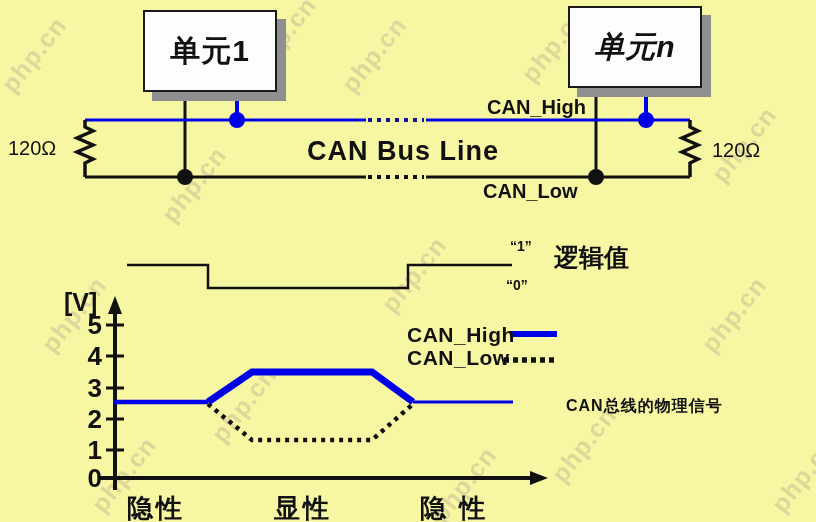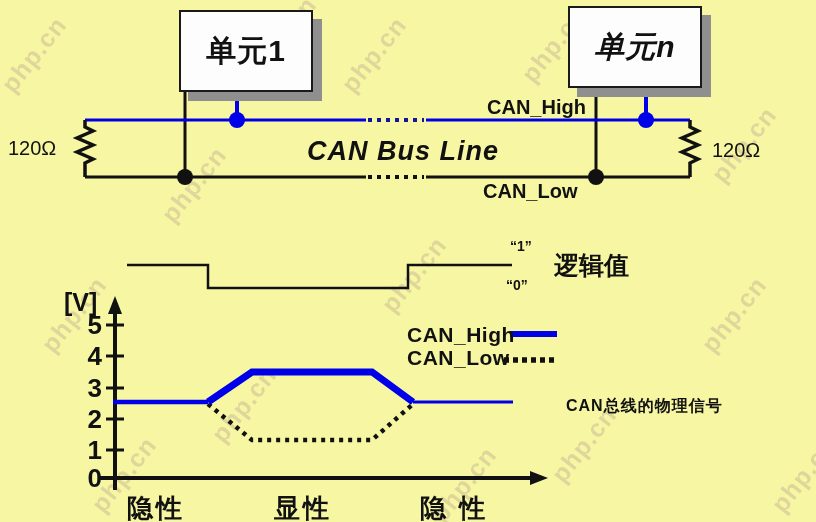--- a/index.html
+++ b/index.html
@@ -97,37 +97,37 @@
     <polyline points="208,404 252,440 372,440 413,404" fill="none" stroke="#111" stroke-width="4.5" stroke-dasharray="4 5"></polyline>
 
     <polyline points="113,402 208,402" fill="none" stroke="#0000e8" stroke-width="4.5"></polyline>
     <polyline points="208,402 252,372 372,372 413,402" fill="none" stroke="#0000e8" stroke-width="7"></polyline>
     <polyline points="413,402 513,402" fill="none" stroke="#0000e8" stroke-width="3"></polyline>
 
     <line x1="510" y1="334" x2="557" y2="334" stroke="#0000e8" stroke-width="6"></line>
     <line x1="504" y1="360" x2="554" y2="360" stroke="#111" stroke-width="5.5" stroke-dasharray="5 4"></line>
   </svg>
 
-  <div class="unitbox" style="left:143px;top:10px;margin-left:36px;">
+  <div class="unitbox" style="left:143px;top:10px;">
     <span>单元1</span>
   </div>
   <div class="unitbox" style="left:568px;top:6px;font-style:italic;">
     <span>单元n</span>
   </div>
 
   <div class="reslabel" style="left:8px;top:137px;">120Ω</div>
   <div class="reslabel" style="left:712px;top:139px;">120Ω</div>
 
-  <div class="bustitle" style="left:307px;top:136px;font-style:italic;">CAN Bus Line</div>
+  <div class="bustitle" style="left:307px;top:136px;">CAN Bus Line</div>
   <div class="buslabel" style="left:487px;top:96px;">CAN_High</div>
   <div class="buslabel" style="left:483px;top:180px;">CAN_Low</div>
 
   <div class="bitlabel" style="left:510px;top:238px;">“1”</div>
   <div class="bitlabel" style="left:506px;top:277px;">“0”</div>
-  <div class="logiclabel" style="left:554px;top:249px;">逻辑值</div>
+  <div class="logiclabel" style="left:554px;top:241px;">逻辑值</div>
 
   <div class="vlabel" style="left:64px;top:288px;">[V]</div>
   <div class="ytick" style="left:68px;top:312px;">5</div>
   <div class="ytick" style="left:68px;top:343px;">4</div>
   <div class="ytick" style="left:68px;top:375px;">3</div>
   <div class="ytick" style="left:68px;top:406px;">2</div>
   <div class="ytick" style="left:68px;top:437px;">1</div>
   <div class="ytick" style="left:68px;top:465px;">0</div>
 
   <div class="xstate" style="left:127px;top:491px;">隐性</div>

